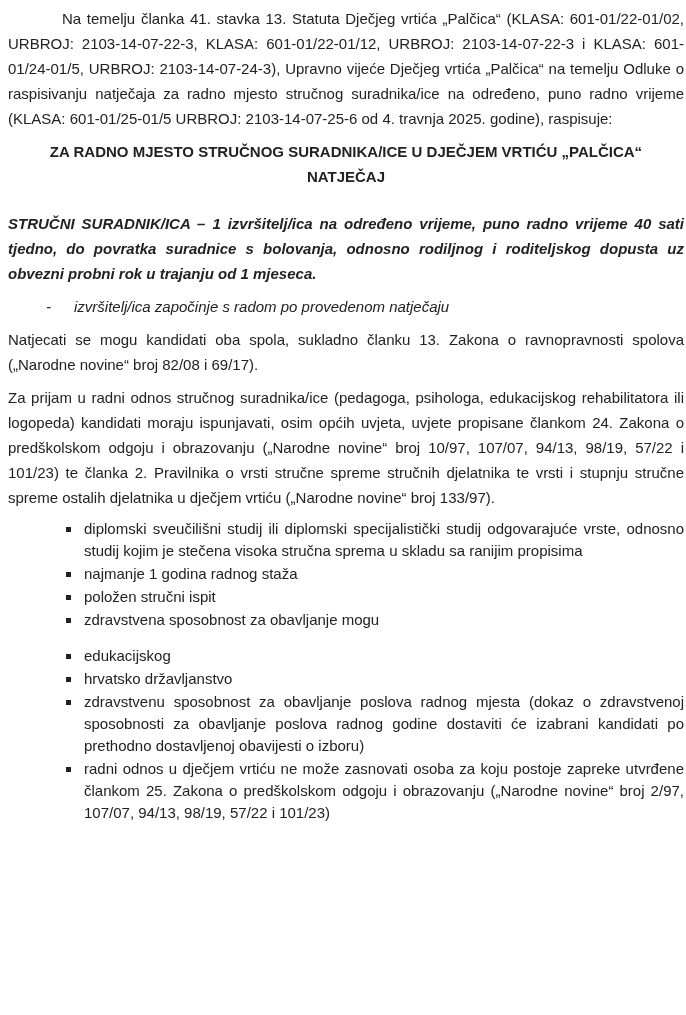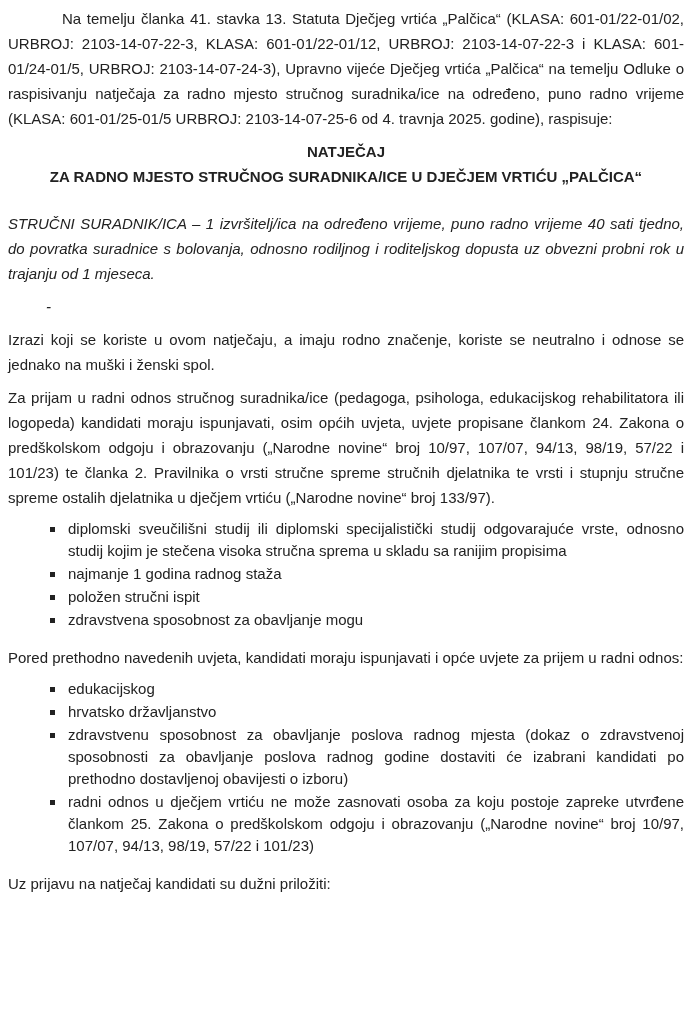--- a/index.html
+++ b/index.html
@@ -29,80 +29,79 @@
   }
   .intro {
     text-indent: 54px;
   }
   .title-block {
     margin: 6px 0 22px 0;
     text-align: center;
     font-weight: bold;
   }
   .position {
-    font-weight: normal;
+    font-weight: bold;
     font-style: italic;
   }
   .start-note {
     display: flex;
     margin: 0 0 8px 38px;
     font-style: italic;
     text-align: left;
   }
   .start-note .dash {
     width: 28px;
     flex: 0 0 28px;
   }
   ul.square-list {
     margin: 6px 0 14px 0;
     padding-left: 58px;
     list-style-type: square;
     line-height: 22px;
   }
   ul.square-list li {
-    margin: 0 0 1px 0;
+    margin: 0 0 1px 16px;
     padding-left: 2px;
     text-align: justify;
   }
 </style>
 </head>
 <body>
 
 <div class="page">
 
   <p class="para intro">Na temelju članka 41. stavka 13. Statuta Dječjeg vrtića „Palčica“ (KLASA: 601-01/22-01/02, URBROJ: 2103-14-07-22-3, KLASA: 601-01/22-01/12, URBROJ: 2103-14-07-22-3 i KLASA: 601-01/24-01/5, URBROJ: 2103-14-07-24-3), Upravno vijeće Dječjeg vrtića „Palčica“ na temelju Odluke o raspisivanju natječaja za radno mjesto stručnog suradnika/ice na određeno, puno radno vrijeme (KLASA: 601-01/25-01/5 URBROJ: 2103-14-07-25-6 od 4. travnja 2025. godine), raspisuje:</p>
 
   <div class="title-block">
+    <div>ZA RADNO MJESTO STRUČNOG SURADNIKA/ICE U DJEČJEM VRTIĆU „PALČICA“</div>
     <div>NATJEČAJ</div>
-    <div>ZA RADNO MJESTO STRUČNOG SURADNIKA/ICE U DJEČJEM VRTIĆU „PALČICA“</div>
   </div>
 
   <p class="para position">STRUČNI SURADNIK/ICA – 1 izvršitelj/ica na određeno vrijeme, puno radno vrijeme 40 sati tjedno, do povratka suradnice s bolovanja, odnosno rodiljnog i roditeljskog dopusta uz obvezni probni rok u trajanju od 1 mjeseca.</p>
 
   <div class="start-note">
     <span class="dash">-</span>
+    <span>izvršitelj/ica započinje s radom po provedenom natječaju</span>
   </div>
 
+  <p class="para">Natjecati se mogu kandidati oba spola, sukladno članku 13. Zakona o ravnopravnosti spolova („Narodne novine“ broj 82/08 i 69/17).</p>
 
-  <p class="para">Izrazi koji se koriste u ovom natječaju, a imaju rodno značenje, koriste se neutralno i odnose se jednako na muški i ženski spol.</p>
 
   <p class="para">Za prijam u radni odnos stručnog suradnika/ice (pedagoga, psihologa, edukacijskog rehabilitatora ili logopeda) kandidati moraju ispunjavati, osim općih uvjeta, uvjete propisane člankom 24. Zakona o predškolskom odgoju i obrazovanju („Narodne novine“ broj 10/97, 107/07, 94/13, 98/19, 57/22 i 101/23) te članka 2. Pravilnika o vrsti stručne spreme stručnih djelatnika te vrsti i stupnju stručne spreme ostalih djelatnika u dječjem vrtiću („Narodne novine“ broj 133/97).</p>
 
 
   <ul class="square-list">
     <li>diplomski sveučilišni studij ili diplomski specijalistički studij odgovarajuće vrste, odnosno studij kojim je stečena visoka stručna sprema u skladu sa ranijim propisima</li>
     <li>najmanje 1 godina radnog staža</li>
     <li>položen stručni ispit</li>
     <li>zdravstvena sposobnost za obavljanje mogu</li>
   </ul>
 
-  <p class="para">Pored prethodno navedenih uvjeta, kandidati moraju ispunjavati i opće uvjete za prijem u radni odnos:</p>
 
   <ul class="square-list">
     <li>edukacijskog</li>
     <li>hrvatsko državljanstvo</li>
     <li>zdravstvenu sposobnost za obavljanje poslova radnog mjesta (dokaz o zdravstvenoj sposobnosti za obavljanje poslova radnog godine dostaviti će izabrani kandidati po prethodno dostavljenoj obavijesti o izboru)</li>
-    <li>radni odnos u dječjem vrtiću ne može zasnovati osoba za koju postoje zapreke utvrđene člankom 25. Zakona o predškolskom odgoju i obrazovanju („Narodne novine“ broj 10/97, 107/07, 94/13, 98/19, 57/22 i 101/23)</li>
+    <li>radni odnos u dječjem vrtiću ne može zasnovati osoba za koju postoje zapreke utvrđene člankom 25. Zakona o predškolskom odgoju i obrazovanju („Narodne novine“ broj 2/97, 107/07, 94/13, 98/19, 57/22 i 101/23)</li>
   </ul>
 
-  <p class="para">Uz prijavu na natječaj kandidati su dužni priložiti:</p>
 
 </div>
 
 </body></html>

